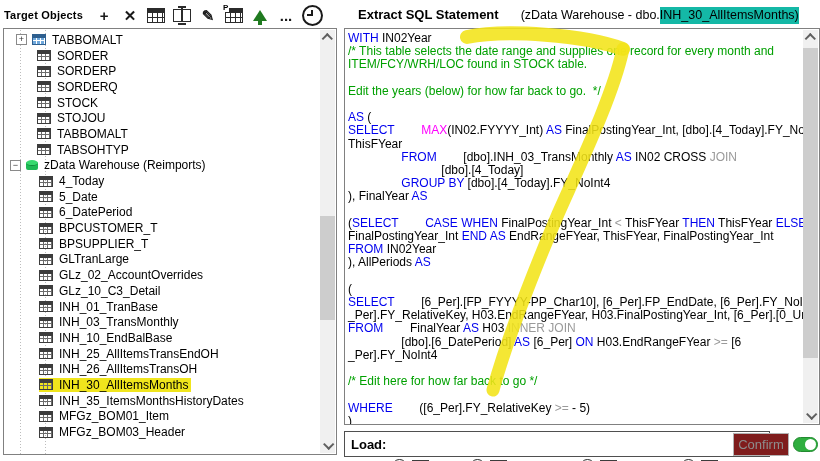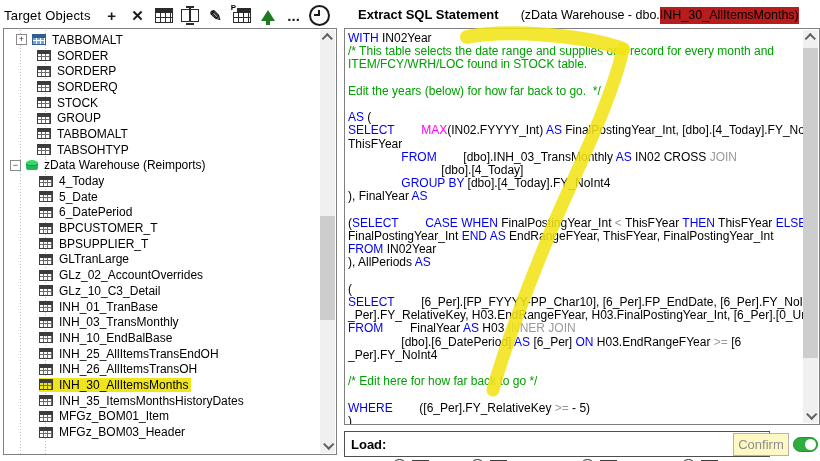--- a/index.html
+++ b/index.html
@@ -1,21 +1,21 @@
 <!DOCTYPE html>
 <html><head>
 <meta charset="utf-8">
 <style>
   html,body{margin:0;padding:0;}
   #app{position:relative;width:820px;height:461px;background:#ffffff;overflow:hidden;
        font-family:"Liberation Sans",sans-serif;color:#000;}
 
   
   .lp-header{position:absolute;left:4px;top:4px;height:22px;display:flex;align-items:center;gap:0;}
-  .lp-title{font-weight:normal;font-size:13px;letter-spacing:.2px;margin-right:8px;}
+  .lp-title{font-weight:bold;font-size:11px;letter-spacing:.2px;margin-right:8px;}
   .tbar{display:flex;align-items:center;}
   .tbtn{width:26px;height:22px;display:flex;align-items:center;justify-content:center;cursor:pointer;}
   .tglyph{font-size:15px;font-weight:bold;color:#1a1a1a;line-height:1;}
   .ticon-grid,.ticon-gridp{width:16px;height:13px;border:1px solid #2b2b2b;position:relative;background:
      linear-gradient(#2b2b2b 0 3px, transparent 3px),
      repeating-linear-gradient(90deg, transparent 0 4px, #2b2b2b 4px 5px),
      repeating-linear-gradient(0deg, transparent 0 4px, #2b2b2b 4px 5px);}
   .ticon-gridp::after{content:"P";position:absolute;top:-6px;left:-4px;font-size:8px;font-weight:bold;color:#000;background:#fff;padding:0 1px;}
   .ticon-rename{width:16px;height:11px;border:1px solid #2b2b2b;position:relative;background:#fff;}
   .ticon-rename::after{content:"";position:absolute;left:7px;top:-3px;width:2px;height:15px;background:#2b2b2b;}
@@ -54,21 +54,21 @@
   .sb-btn{position:absolute;left:0;width:15px;height:16px;background:#f0f0f0;display:flex;align-items:center;justify-content:center;cursor:pointer;}
   .sb-btn.up{top:0;} .sb-btn.down{bottom:0;}
   .chev{width:6px;height:6px;border-left:2px solid #5f5f5f;border-top:2px solid #5f5f5f;transform:rotate(45deg) translateY(1px);}
   .chev.d{transform:rotate(225deg) translateY(1px);}
   .sb-thumb{position:absolute;left:0;width:15px;background:#cdcdcd;cursor:pointer;}
 
   
   .rp-header{position:absolute;left:348px;top:7px;display:flex;align-items:baseline;font-size:13px;}
   .rp-title{font-weight:bold;margin-right:22px;padding-left:10px;}
   .rp-sub{font-size:12.5px;}
-  .rp-sub .hl{background:#b91c1c;padding:1px 0 2px 0;}
+  .rp-sub .hl{background:#14b8a6;padding:1px 0 2px 0;}
   .sql-box{position:absolute;left:344px;top:28px;width:476px;height:397px;border:1px solid #808080;background:#fff;box-sizing:border-box;}
   .sql-content{position:absolute;left:0;top:0;right:16px;bottom:0;overflow:hidden;padding:3px 0 0 3px;
       font-size:12px;line-height:13.2px;white-space:pre;}
   .sql-line{min-height:13.2px;}
   
 
   
   #annot{position:absolute;left:0;top:0;width:820px;height:461px;pointer-events:none;z-index:6;}
 
   
@@ -88,21 +88,21 @@
      linear-gradient(#3c3c3c 0 3px, transparent 3px),
      repeating-linear-gradient(90deg, transparent 0 4px, #fff 4px 5px),
      repeating-linear-gradient(0deg, transparent 0 3px, #fff 3px 4px),
      linear-gradient(#6fb9e8,#6fb9e8);}
   .opt .icon-table.v-append{background:
      linear-gradient(#3c3c3c 0 3px, transparent 3px),
      linear-gradient(transparent 0 9px, #6fb9e8 9px),
      repeating-linear-gradient(90deg, transparent 0 4px, #6b6b6b 4px 5px),
      repeating-linear-gradient(0deg, transparent 0 3px, #6b6b6b 3px 4px);}
   .opt-label{font-size:12.5px;}
-  .confirm-btn{position:absolute;left:733px;top:433px;width:56px;height:23px;background:#fef9c3;border:1px solid #b3b3b3;
+  .confirm-btn{position:absolute;left:733px;top:433px;width:56px;height:23px;background:#7f1d1d;border:1px solid #b3b3b3;
       color:#8d8d8d;font-size:13px;display:flex;align-items:center;justify-content:center;cursor:default;box-sizing:border-box;}
   .toggle{position:absolute;left:793px;top:437px;width:25px;height:15px;border-radius:8px;background:#2fae3f;border:1px solid #238a31;cursor:pointer;box-sizing:border-box;}
   .toggle::after{content:"";position:absolute;right:1px;top:1px;width:11px;height:11px;border-radius:50%;background:#fff;}
 </style>
 </head>
 <body>
 
 <div id="app">
 
   <div class="lp-header">
@@ -169,21 +169,21 @@
         </div>
         <div class="trow" style="padding-left: 33px;">
           <span class="tlabelwrap">
             <span class="icon-table"></span>
             <span>STOCK</span>
           </span>
         </div>
         <div class="trow" style="padding-left: 33px;">
           <span class="tlabelwrap">
             <span class="icon-table"></span>
-            <span>GROUP</span>
+            <span>STOJOU</span>
           </span>
         </div>
         <div class="trow" style="padding-left: 33px;">
           <span class="tlabelwrap">
             <span class="icon-table"></span>
             <span>TABBOMALT</span>
           </span>
         </div>
         <div class="trow" style="padding-left: 33px;">
           <span class="tlabelwrap">

